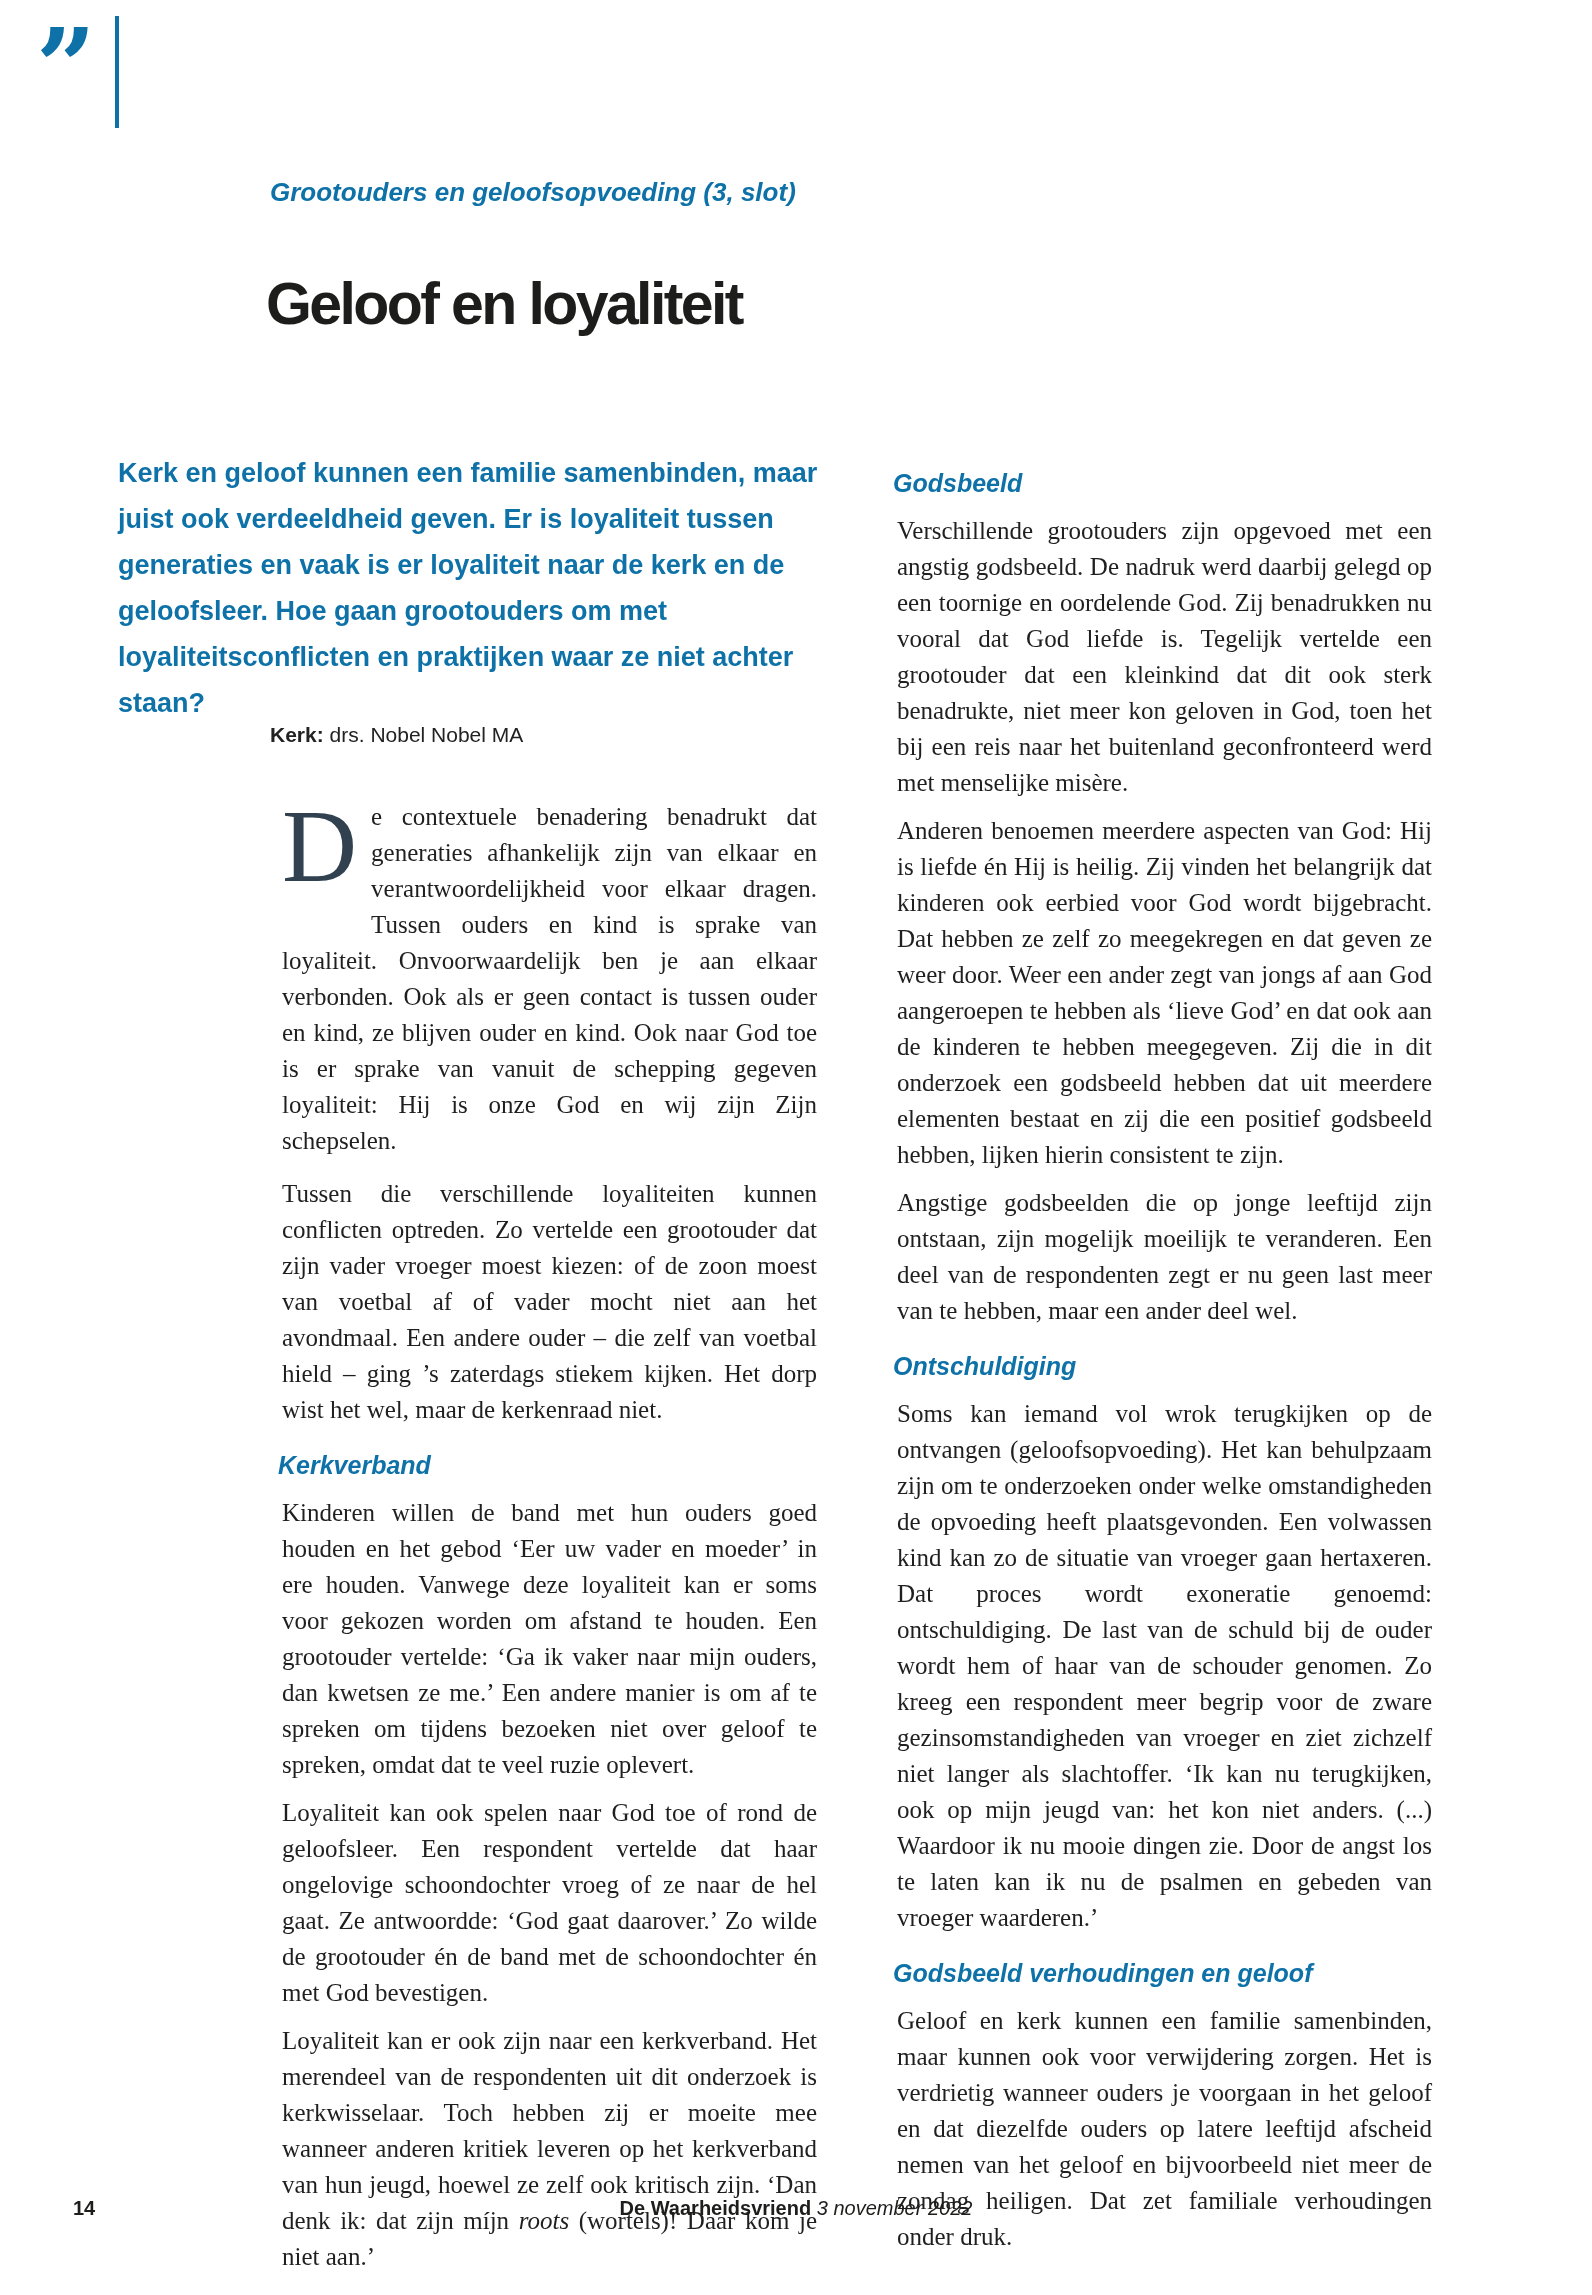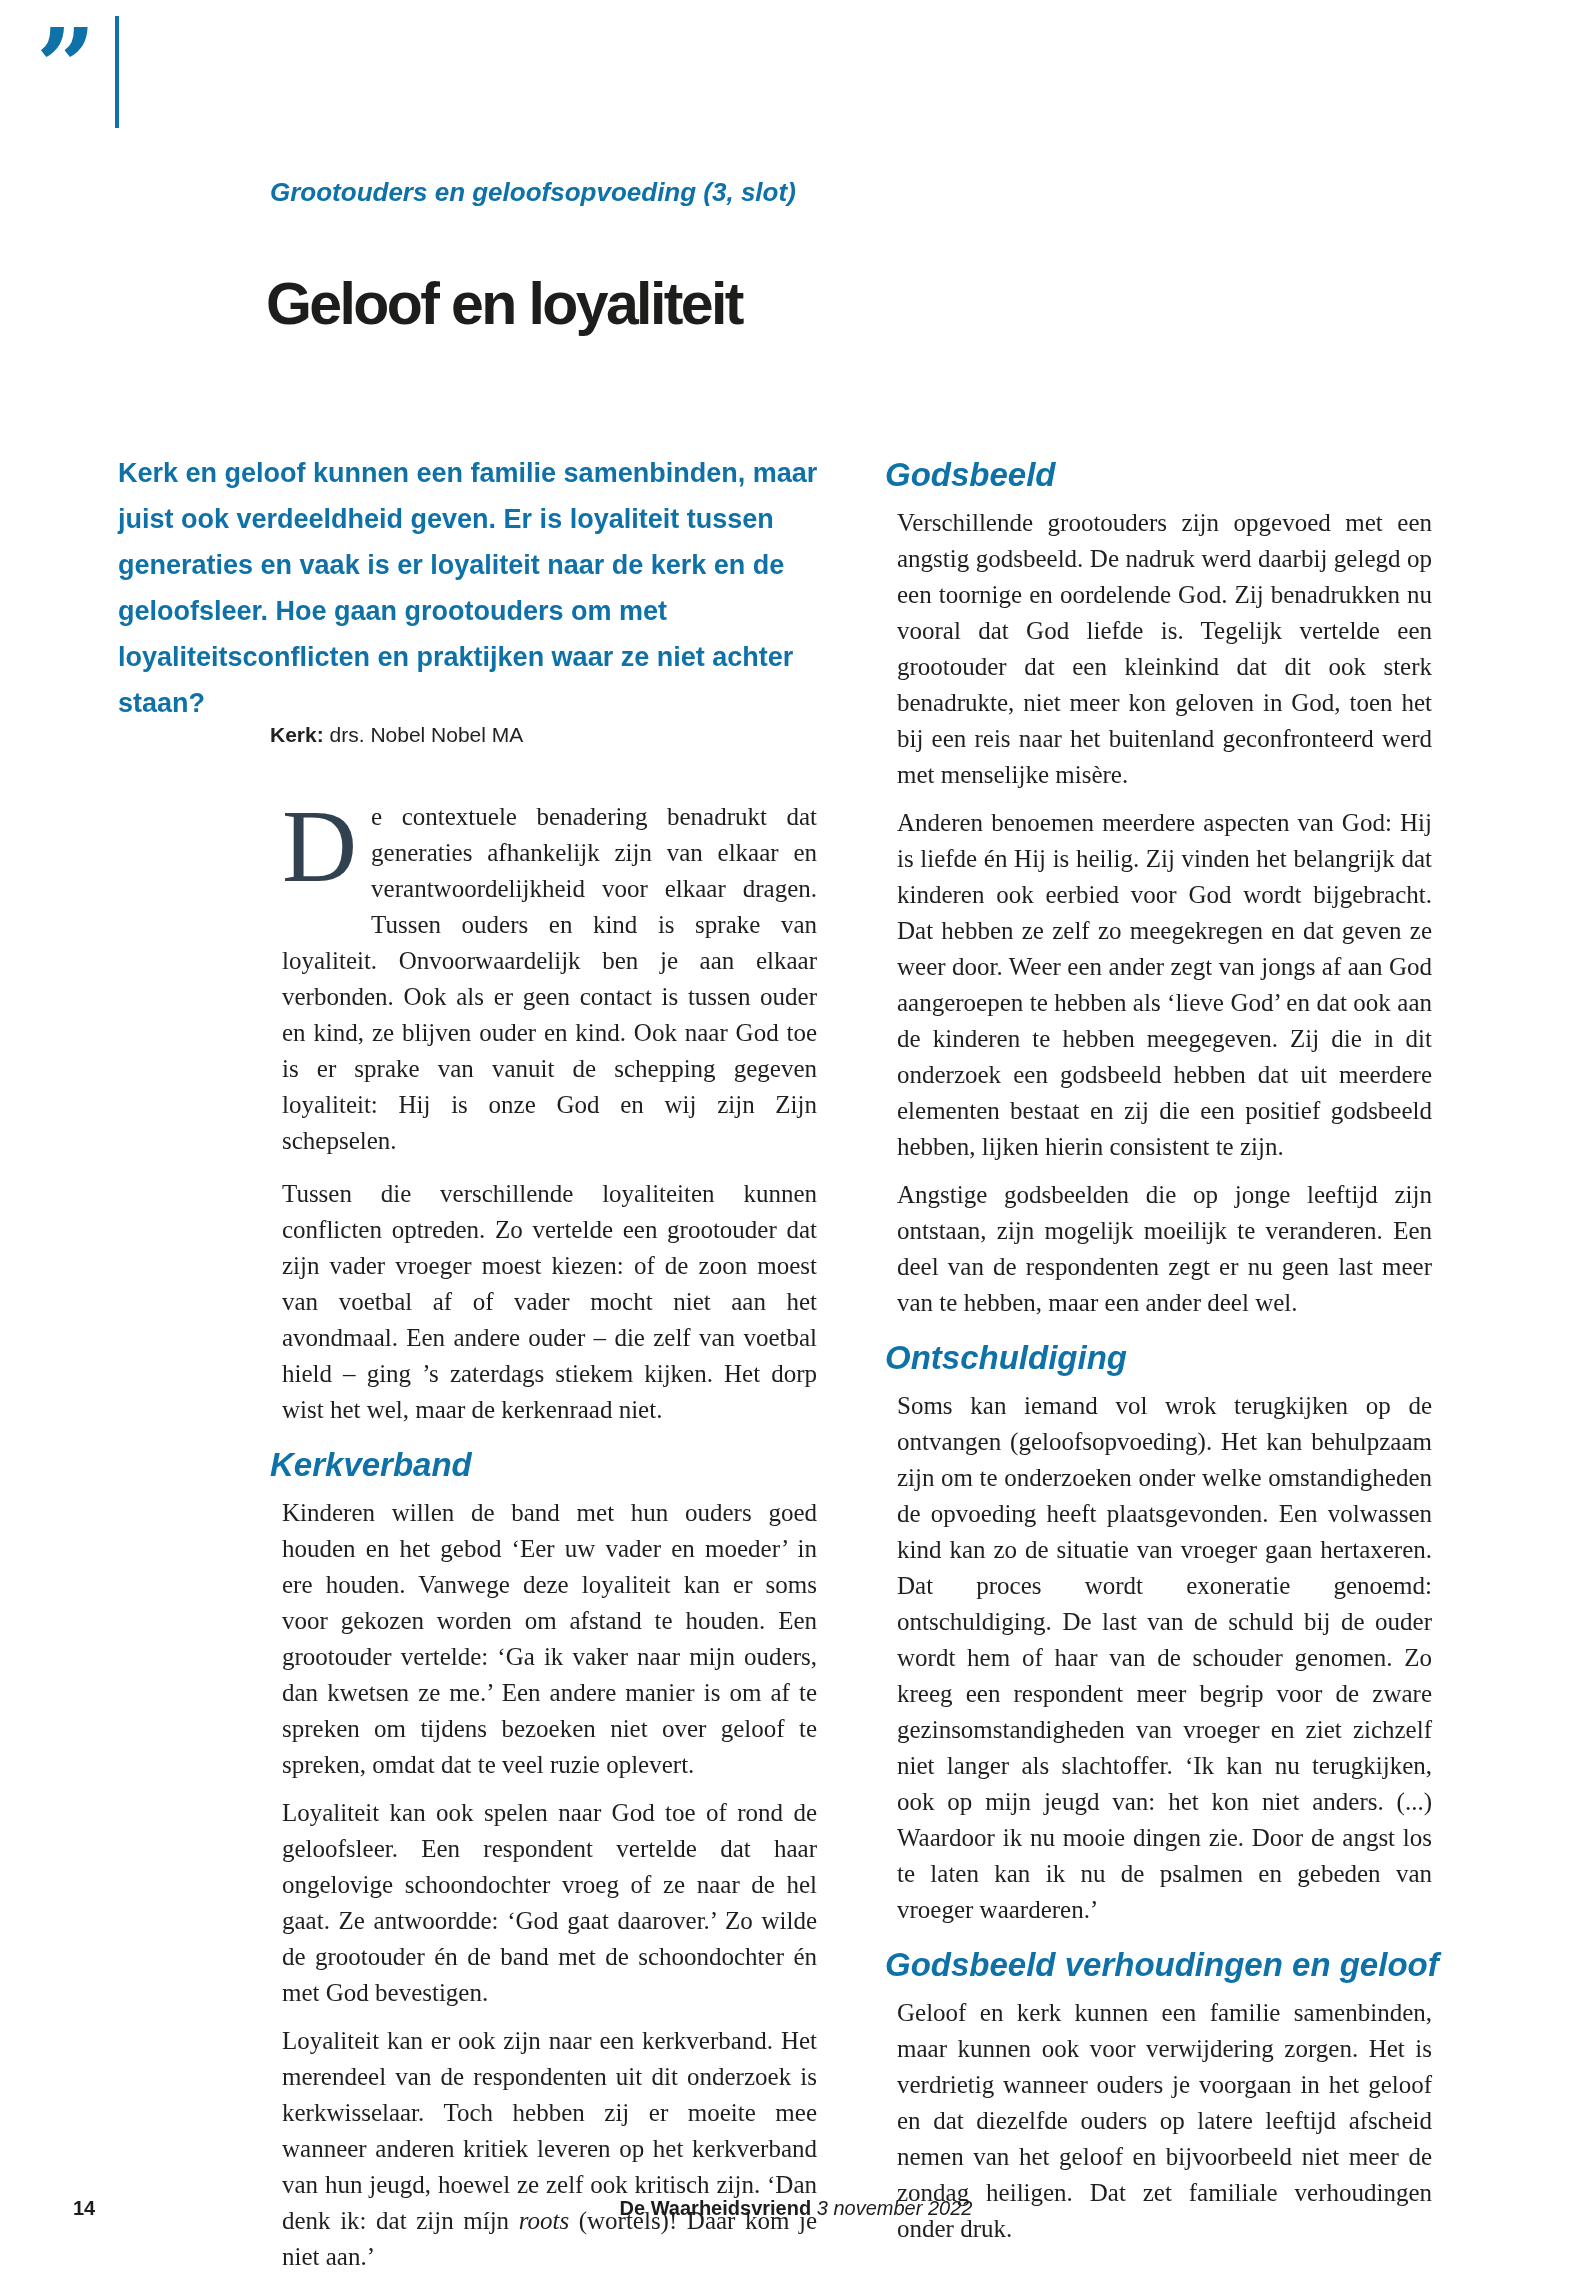--- a/index.html
+++ b/index.html
@@ -78,25 +78,25 @@
     font-size: 25px;
     line-height: 36px;
     text-align: justify;
     hyphens: auto;
   }
   .col-left  { left: 270px;  top: 787px; }
   .col-right { left: 885px; top: 457px; }
   .col p { margin: 12px; }
   .col p.space-before { margin-top: 17.3px; }
   .section-heading {
-    margin: 0;
+    margin: 8px;
     font-family: "Liberation Sans", sans-serif;
     font-style: italic;
     font-weight: 700;
-    font-size: 33px;
+    font-size: 25px;
     line-height: 36px;
     color: var(--accent, #0e72a8);
     text-align: left;
   }
   .section-heading.space-before { margin-top: 19px; }
   .dropcap {
     float: left;
     font-family: "Liberation Serif", serif;
     font-size: 104px;
     line-height: 86px;

